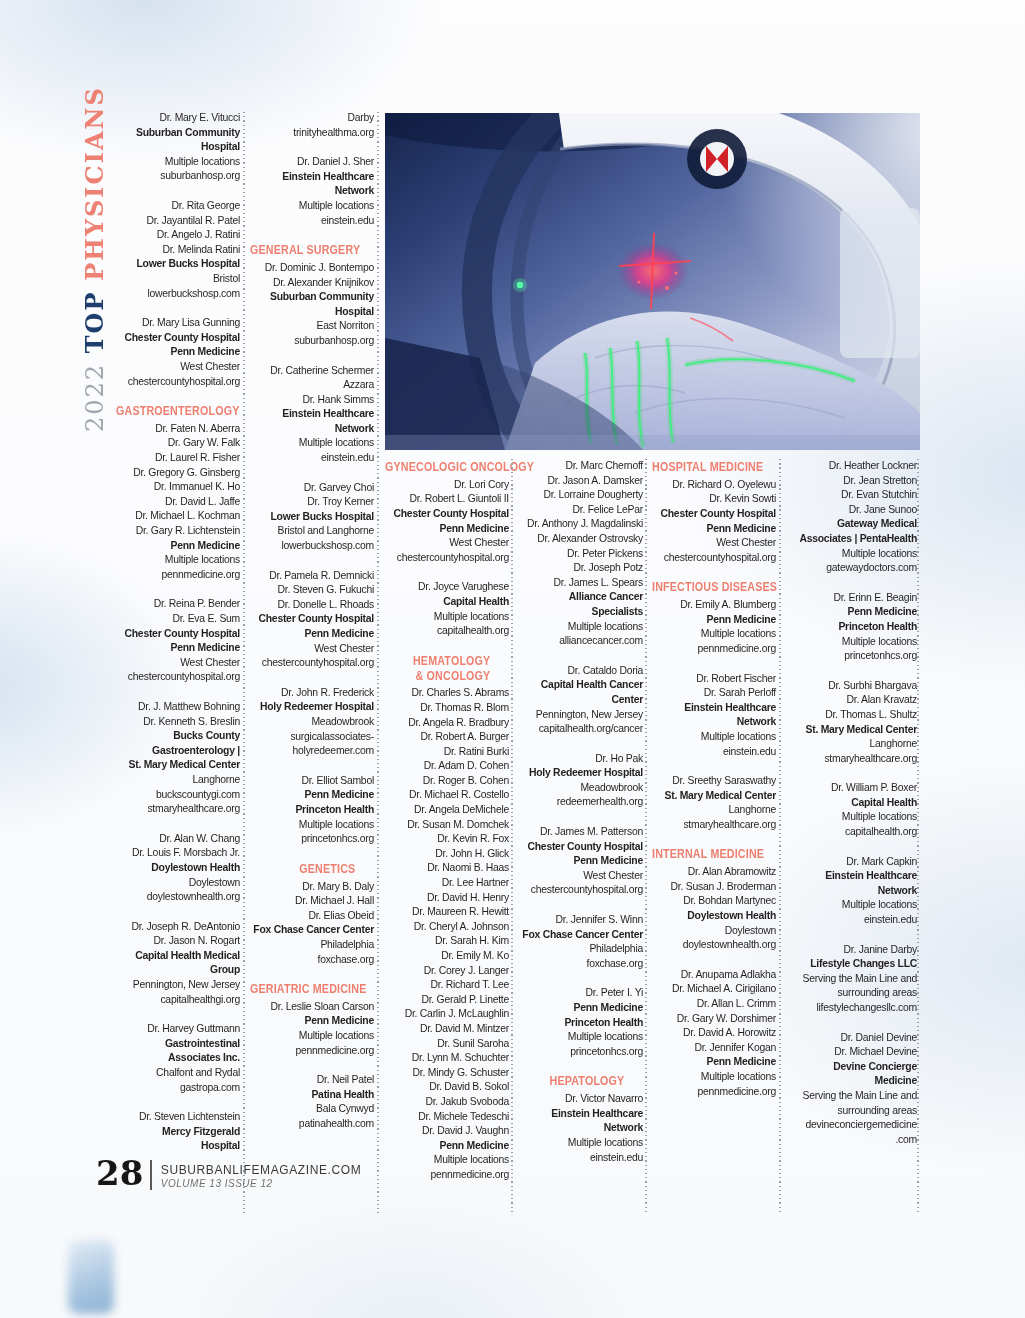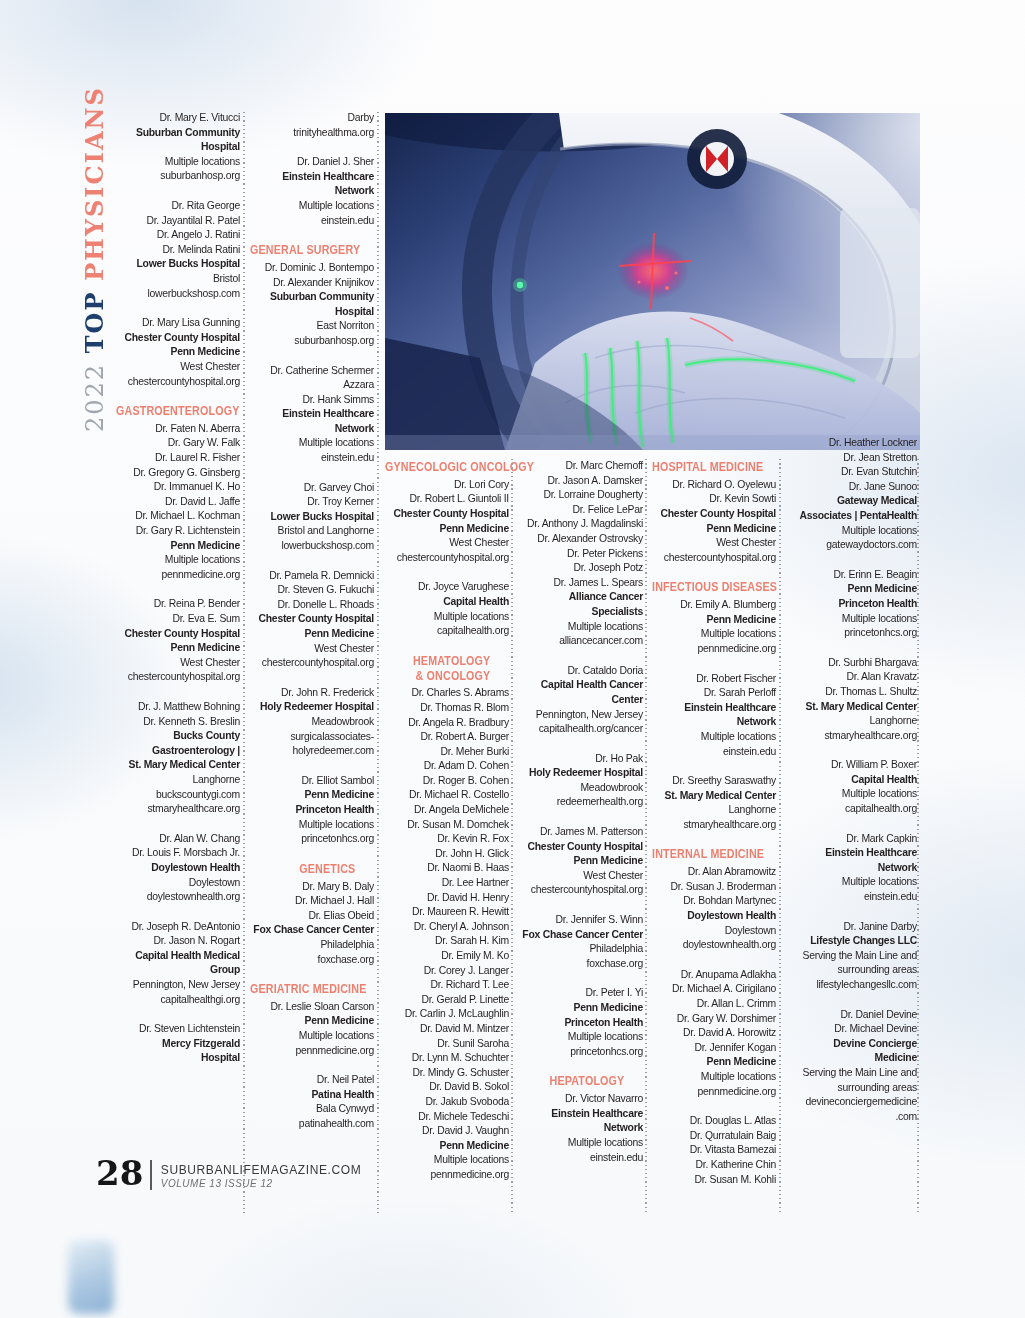--- a/index.html
+++ b/index.html
@@ -24,21 +24,21 @@
   .photo{position:absolute;left:385px;top:113px;width:535px;height:337px;overflow:hidden;background:#2c4076;}
   .photo svg{display:block;}
   
   .col{position:absolute;width:124px;color:#231f20;
     font:400 10.4px/14.6px "Liberation Sans","DejaVu Sans",sans-serif;letter-spacing:-0.25px;text-align:right;}
   #col0{left:116px;top:111px}
   #col1{left:250px;top:111px}
   #col2{left:385px;top:459px}
   #col3{left:519px;top:459px}
   #col4{left:652px;top:459px}
-  #col5{left:786px;top:436px;width:131px}
+  #col5{left:786px;top:459px;width:131px}
   .col div{white-space:nowrap;}
   .entry{margin-bottom:15px;}
   .org{font-weight:700;}
   .site{}
   .category{color:#ee7f6f;font-weight:700;font-size:12.6px;line-height:14.8px;
     margin:1px 0 3px;transform:scaleX(.85);transform-origin:left center;letter-spacing:.2px;}
   
   .vsep{position:absolute;width:1.6px;
     background-image:repeating-linear-gradient(to bottom,#98a1ab 0,#98a1ab 1.3px,transparent 1.3px,transparent 4.2px);}
   .vsep.full{top:112px;height:1101px;}
@@ -221,20 +221,27 @@
       </div>
       <div class="entry">
         <div class="name">Dr. Joseph R. DeAntonio</div>
         <div class="name">Dr. Jason N. Rogart</div>
         <div class="org">Capital Health Medical</div>
         <div class="org">Group</div>
         <div class="loc">Pennington, New Jersey</div>
         <div class="site">capitalhealthgi.org</div>
       </div>
       <div class="entry">
+        <div class="name">Dr. Harvey Guttmann</div>
+        <div class="org">Gastrointestinal</div>
+        <div class="org">Associates Inc.</div>
+        <div class="loc">Chalfont and Rydal</div>
+        <div class="site">gastropa.com</div>
+      </div>
+      <div class="entry">
         <div class="name">Dr. Steven Lichtenstein</div>
         <div class="org">Mercy Fitzgerald</div>
         <div class="org">Hospital</div>
       </div>
     </div>
   <div class="col" id="col1">
       <div class="entry">
         <div class="loc">Darby</div>
         <div class="site">trinityhealthma.org</div>
       </div>
@@ -342,21 +349,21 @@
       </div>
       <div class="category">
         <div class="">HEMATOLOGY</div>
         <div class="">&amp; ONCOLOGY</div>
       </div>
       <div class="entry">
         <div class="name">Dr. Charles S. Abrams</div>
         <div class="name">Dr. Thomas R. Blom</div>
         <div class="name">Dr. Angela R. Bradbury</div>
         <div class="name">Dr. Robert A. Burger</div>
-        <div class="name">Dr. Meher Burki</div>
+        <div class="name">Dr. Ratini Burki</div>
         <div class="name">Dr. Adam D. Cohen</div>
         <div class="name">Dr. Roger B. Cohen</div>
         <div class="name">Dr. Michael R. Costello</div>
         <div class="name">Dr. Angela DeMichele</div>
         <div class="name">Dr. Susan M. Domchek</div>
         <div class="name">Dr. Kevin R. Fox</div>
         <div class="name">Dr. John H. Glick</div>
         <div class="name">Dr. Naomi B. Haas</div>
         <div class="name">Dr. Lee Hartner</div>
         <div class="name">Dr. David H. Henry</div>
@@ -491,27 +498,20 @@
         <div class="name">Dr. Anupama Adlakha</div>
         <div class="name">Dr. Michael A. Cirigilano</div>
         <div class="name">Dr. Allan L. Crimm</div>
         <div class="name">Dr. Gary W. Dorshimer</div>
         <div class="name">Dr. David A. Horowitz</div>
         <div class="name">Dr. Jennifer Kogan</div>
         <div class="org">Penn Medicine</div>
         <div class="loc">Multiple locations</div>
         <div class="site">pennmedicine.org</div>
       </div>
-      <div class="entry">
-        <div class="name">Dr. Douglas L. Atlas</div>
-        <div class="name">Dr. Qurratulain Baig</div>
-        <div class="name">Dr. Vitasta Bamezai</div>
-        <div class="name">Dr. Katherine Chin</div>
-        <div class="name">Dr. Susan M. Kohli</div>
-      </div>
     </div>
   <div class="col" id="col5">
       <div class="entry">
         <div class="name">Dr. Heather Lockner</div>
         <div class="name">Dr. Jean Stretton</div>
         <div class="name">Dr. Evan Stutchin</div>
         <div class="name">Dr. Jane Sunoo</div>
         <div class="org">Gateway Medical</div>
         <div class="org">Associates | PentaHealth</div>
         <div class="loc">Multiple locations</div>

